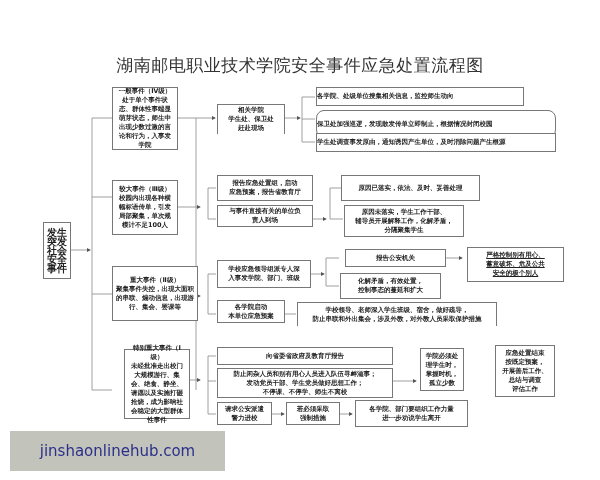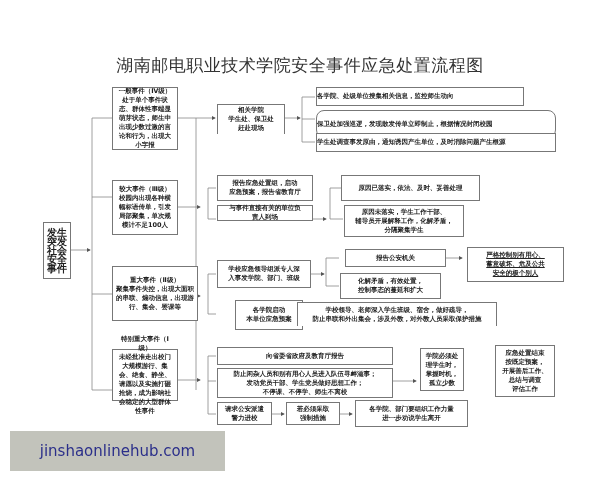--- a/index.html
+++ b/index.html
@@ -76,55 +76,55 @@
   </g>
 </svg>
 
 <div class="box" style="left:43px;top:222px;width:28px;height:57px;font-size:10px;line-height:9px;">发生
 突发
 社会
 安全
 事件</div>
 
 <div class="box" style="left:112px;top:87px;width:66px;height:63px;">一般事件（Ⅳ级）
-处于单个事件状态、群体性事端显萌芽状态，师生中出现少数过激的言论和行为，出现大小字报</div>
+处于单个事件状态、群体性事端显萌芽状态，师生中出现少数过激的言论和行为，入事发学院</div>
 <div class="box open-bottom" style="left:217px;top:104px;width:68px;height:30px;">相关学院
 学生处、保卫处
 赶赴现场</div>
 <div class="box left" style="left:316px;top:87px;width:208px;height:19px;">各学院、处级单位搜集相关信息，监控师生动向</div>
 <div class="box left" style="left:316px;top:110px;width:240px;height:28px;border-radius:8px;">保卫处加强巡逻，发现散发传单立即制止，根据情况封闭校园</div>
 <div class="box left" style="left:316px;top:133px;width:240px;height:19px;">学生处调查事发原由，通知诱因产生单位，及时消除问题产生根源</div>
 
 <div class="box" style="left:112px;top:180px;width:66px;height:55px;">较大事件（Ⅲ级）
 校园内出现各种横幅标语传单，引发局部聚集，单次规模计不足100人</div>
 <div class="box" style="left:217px;top:175px;width:96px;height:26px;">报告应急处置组，启动
 应急预案，报告省教育厅</div>
-<div class="box" style="left:217px;top:205px;width:96px;height:16px;">与事件直接有关的单位负
+<div class="box" style="left:217px;top:205px;width:96px;height:22px;">与事件直接有关的单位负
 责人到场</div>
 <div class="box" style="left:324px;top:175px;width:139px;height:26px;margin-left:17px;">原因已落实，依法、及时、妥善处理</div>
 <div class="box" style="left:344px;top:205px;width:120px;height:32px;">原因未落实，学生工作干部、
 辅导员开展解释工作，化解矛盾，
 分隔聚集学生</div>
 
 <div class="box" style="left:112px;top:266px;width:86px;height:55px;">重大事件（Ⅱ级）
 聚集事件失控，出现大面积的串联、煽动信息，出现游行、集会、罢课等</div>
 <div class="box" style="left:217px;top:260px;width:94px;height:28px;">学校应急领导组派专人深
 入事发学院、部门、班级</div>
-<div class="box" style="left:217px;top:300px;width:68px;height:30px;margin-left:18px;">各学院启动
+<div class="box" style="left:217px;top:300px;width:68px;height:23px;">各学院启动
 本单位应急预案</div>
 <div class="box" style="left:345px;top:249px;width:101px;height:18px;">报告公安机关</div>
 <div class="box" style="left:340px;top:273px;width:101px;height:26px;">化解矛盾，有效处置，
 控制事态的蔓延和扩大</div>
 <div class="box" style="left:467px;top:247px;width:97px;height:35px;text-decoration:underline;">严格控制别有用心、
 蓄意破坏、危及公共
 安全的极个别人</div>
 <div class="box open-bottom" style="left:297px;top:302px;width:200px;height:24px;">学校领导、老师深入学生班级、宿舍，做好疏导，
 防止串联和外出集会，涉及外教，对外教人员采取保护措施</div>
 
-<div class="box" style="left:112px;top:349px;width:66px;height:52px;">特别重大事件（Ⅰ级）
+<div class="box" style="left:124px;top:349px;width:66px;height:70px;">特别重大事件（Ⅰ级）
 未经批准走出校门大规模游行、集会、绝食、静坐、请愿以及实施打砸抢烧，成为影响社会稳定的大型群体性事件</div>
 <div class="box" style="left:217px;top:347px;width:176px;height:18px;">向省委省政府及教育厅报告</div>
 <div class="box" style="left:217px;top:368px;width:176px;height:30px;">防止闲杂人员和别有用心人员进入队伍寻衅滋事；
 发动党员干部、学生党员做好思想工作；
 不停课、不停学、师生不离校</div>
 <div class="box" style="left:217px;top:402px;width:55px;height:23px;">请求公安派遣
 警力进校</div>
 <div class="box" style="left:286px;top:402px;width:54px;height:23px;">若必须采取
 强制措施</div>
 <div class="box" style="left:355px;top:400px;width:113px;height:27px;">各学院、部门要组织工作力量

